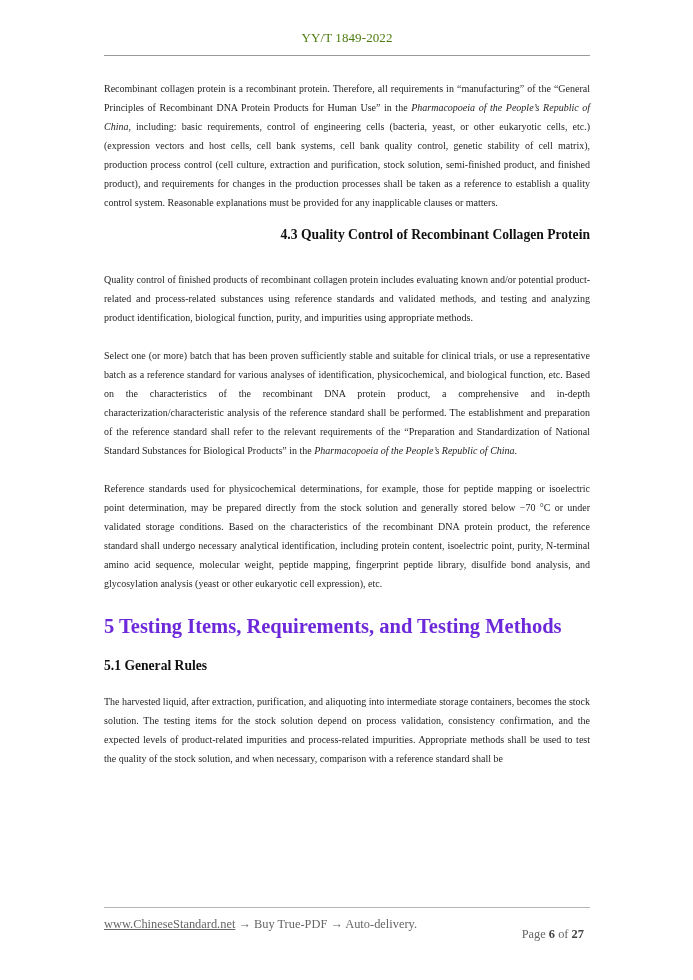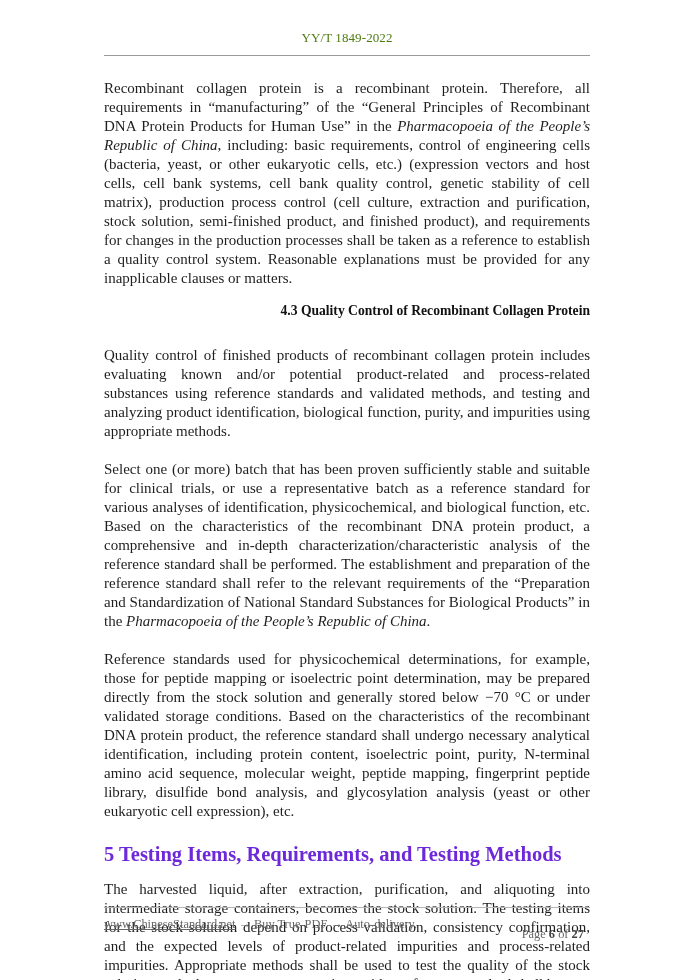--- a/index.html
+++ b/index.html
@@ -50,21 +50,21 @@
     h2.chapter {
       font-family: "Liberation Serif", serif;
       font-weight: bold;
       font-size: 20.5px;
       margin: 0;
       color: #6d28d9;
       line-height: 30px;
     }
     p.para {
       margin: 0;
-      font-size: 15px;
+      font-size: 10px;
       line-height: 19px;
       text-align: justify;
       color: #1e1e1e;
     }
     p.para i { font-style: italic; }
     .footer-rule {
       position: absolute;
       left: 104px;
       top: 907px;
       width: 486px;
@@ -96,20 +96,21 @@
 
   <h3 class="section" style="margin-top:8px;text-align:right;">4.3 Quality Control of Recombinant Collagen Protein</h3>
   <p class="para" style="margin-top:20px;">Quality control of finished products of recombinant collagen protein includes evaluating known and/or potential product-related and process-related substances using reference standards and validated methods, and testing and analyzing product identification, biological function, purity, and impurities using appropriate methods.</p>
 
   <p class="para" style="margin-top:19px;"><span>Select one (or more) batch that has been proven sufficiently stable and suitable for clinical trials, or use a representative batch as a reference standard for various analyses of identification, physicochemical, and biological function, etc. Based on the characteristics of the recombinant DNA protein product, a comprehensive and in-depth characterization/characteristic analysis of the reference standard shall be performed. The establishment and preparation of the reference standard shall refer to the relevant requirements of the “Preparation and Standardization of National Standard Substances for Biological Products” in the </span><i>Pharmacopoeia of the People’s Republic of China</i><span>.</span></p>
 
   <p class="para" style="margin-top:19px;">Reference standards used for physicochemical determinations, for example, those for peptide mapping or isoelectric point determination, may be prepared directly from the stock solution and generally stored below −70 °C or under validated storage conditions. Based on the characteristics of the recombinant DNA protein product, the reference standard shall undergo necessary analytical identification, including protein content, isoelectric point, purity, N-terminal amino acid sequence, molecular weight, peptide mapping, fingerprint peptide library, disulfide bond analysis, and glycosylation analysis (yeast or other eukaryotic cell expression), etc.</p>
 
   <h2 class="chapter" style="margin-top:18px;">5 Testing Items, Requirements, and Testing Methods</h2>
 
+  <h3 class="section" style="margin-top:10px;">5.1 General Rules</h3>
   <p class="para" style="margin-top:11px;">The harvested liquid, after extraction, purification, and aliquoting into intermediate storage containers, becomes the stock solution. The testing items for the stock solution depend on process validation, consistency confirmation, and the expected levels of product-related impurities and process-related impurities. Appropriate methods shall be used to test the quality of the stock solution, and when necessary, comparison with a reference standard shall be</p>
 </div>
 
 <div class="footer-rule"></div>
 <div class="footer">
   <span class="left">
     <a>www.ChineseStandard.net</a>
     <span>→</span>
     <span>Buy True-PDF</span>
     <span>→</span>

